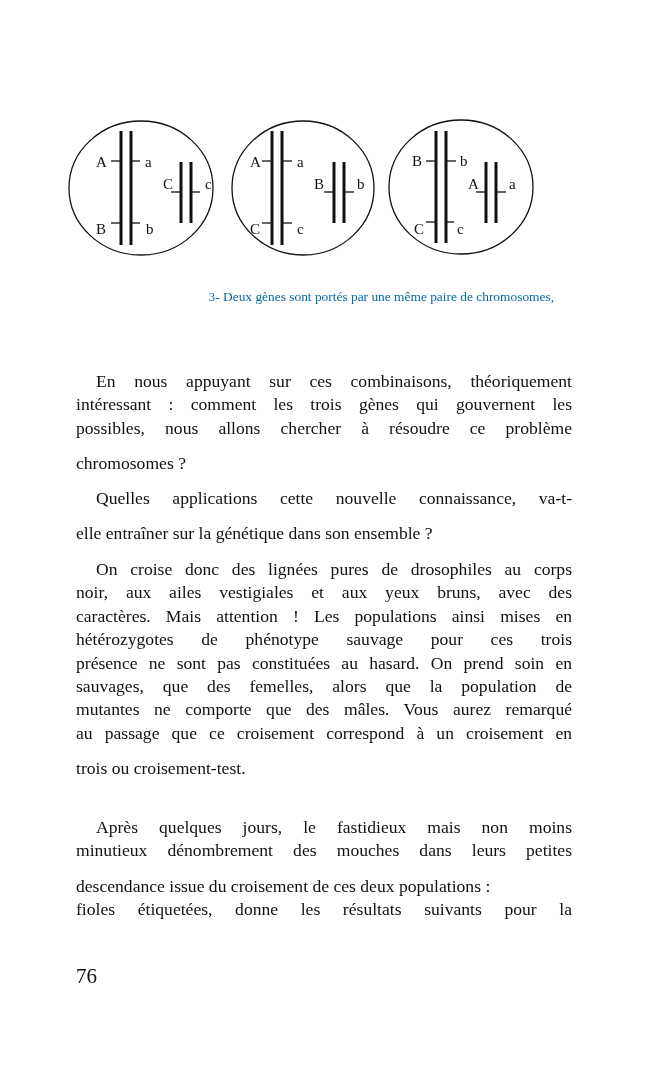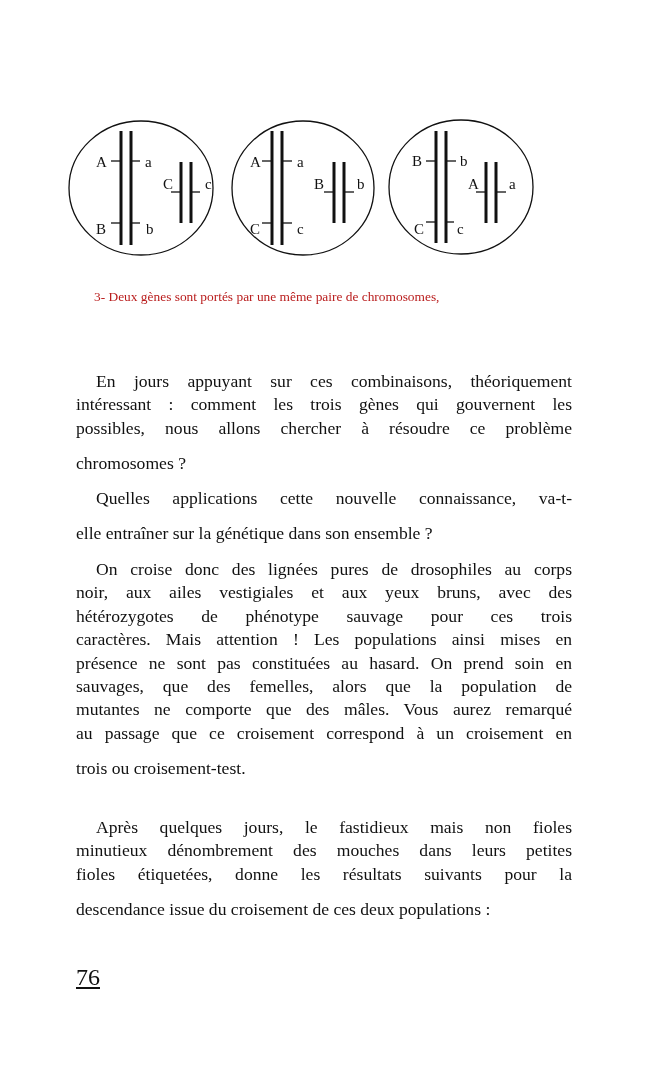--- a/index.html
+++ b/index.html
@@ -1,27 +1,27 @@
 <!DOCTYPE html>
 <html><head>
 <meta charset="utf-8">
 <style>
   html, body { margin:0; padding:0; background:#ffffff; }
   body { width:650px; height:1084px; position:relative; overflow:hidden;
          font-family:"Liberation Serif", serif; color:#111; }
   #figure { position:absolute; left:0; top:0; width:650px; height:280px; }
   .caption { position:absolute; left:94px; top:288px; width:460px;
-             font-size:13.4px; line-height:18px; color:#b91c1c; }
+             font-size:13.4px; line-height:18px; color:#0369a1;text-align:right; }
   .caption .l2 { padding-left:12px; display:block; }
   .para { position:absolute; left:76px; width:496px; font-size:17.6px;
           line-height:23.4px; text-align:justify; }
   .para .line { display:block; text-align:justify; text-align-last:justify; white-space:nowrap; height:23.4px; }
   .para .line.last { text-align-last:left;margin-top:12px; }
   .indent { padding-left:20px; }
-  .pagenum { position:absolute; left:76px; top:964px; font-size:24px;text-decoration:underline; }
+  .pagenum { position:absolute; left:76px; top:964px; font-size:21px; }
   svg text { font-family:"Liberation Serif", serif; font-size:15px; fill:#111; }
 </style>
 </head>
 <body>
 
 <svg id="figure" viewBox="0 0 650 280" width="650" height="280">
 
   <g>
     <ellipse cx="141" cy="188" rx="72" ry="67" fill="none" stroke="#111" stroke-width="1.3"></ellipse>
     <line x1="121" y1="131" x2="121" y2="245" stroke="#111" stroke-width="3"></line>
@@ -81,43 +81,43 @@
     <text x="468" y="189">A</text>
     <text x="509" y="189">a</text>
   </g>
 </svg>
 
 <div class="caption">
   <span>3- Deux gènes sont portés par une même paire de chromosomes,</span>
 </div>
 
 <div class="para" style="top:370px;">
-  <span class="line indent">En jours appuyant sur ces combinaisons, théoriquement</span>
+  <span class="line indent">En nous appuyant sur ces combinaisons, théoriquement</span>
   <span class="line">intéressant : comment les trois gènes qui gouvernent les</span>
   <span class="line">possibles, nous allons chercher à résoudre ce problème</span>
   <span class="line last">chromosomes ?</span>
 </div>
 
 <div class="para" style="top:487px;">
   <span class="line indent">Quelles applications  cette nouvelle connaissance, va-t-</span>
   <span class="line last">elle entraîner sur la génétique dans son ensemble ?</span>
 </div>
 
 <div class="para" style="top:558px;">
   <span class="line indent">On croise donc des lignées pures de drosophiles au corps</span>
   <span class="line">noir, aux ailes vestigiales et aux yeux bruns, avec des</span>
+  <span class="line">caractères. Mais attention ! Les populations ainsi mises en</span>
   <span class="line">hétérozygotes de phénotype sauvage pour ces trois</span>
-  <span class="line">caractères. Mais attention ! Les populations ainsi mises en</span>
   <span class="line">présence ne sont pas constituées au hasard. On prend soin en</span>
   <span class="line">sauvages, que des femelles, alors que la population de</span>
   <span class="line">mutantes ne comporte que des mâles. Vous aurez remarqué</span>
   <span class="line">au passage que ce croisement correspond à un croisement en</span>
   <span class="line last">trois ou croisement-test.</span>
 </div>
 
 <div class="para" style="top:816px;">
-  <span class="line indent">Après quelques jours, le fastidieux mais non fioles</span>
+  <span class="line indent">Après quelques jours, le fastidieux mais non moins</span>
   <span class="line">minutieux dénombrement des mouches dans leurs petites</span>
+  <span class="line last">descendance issue du croisement de ces deux populations :</span>
   <span class="line">fioles étiquetées, donne les résultats suivants pour la</span>
-  <span class="line last">descendance issue du croisement de ces deux populations :</span>
 </div>
 
 <div class="pagenum">76</div>
 
 </body></html>

